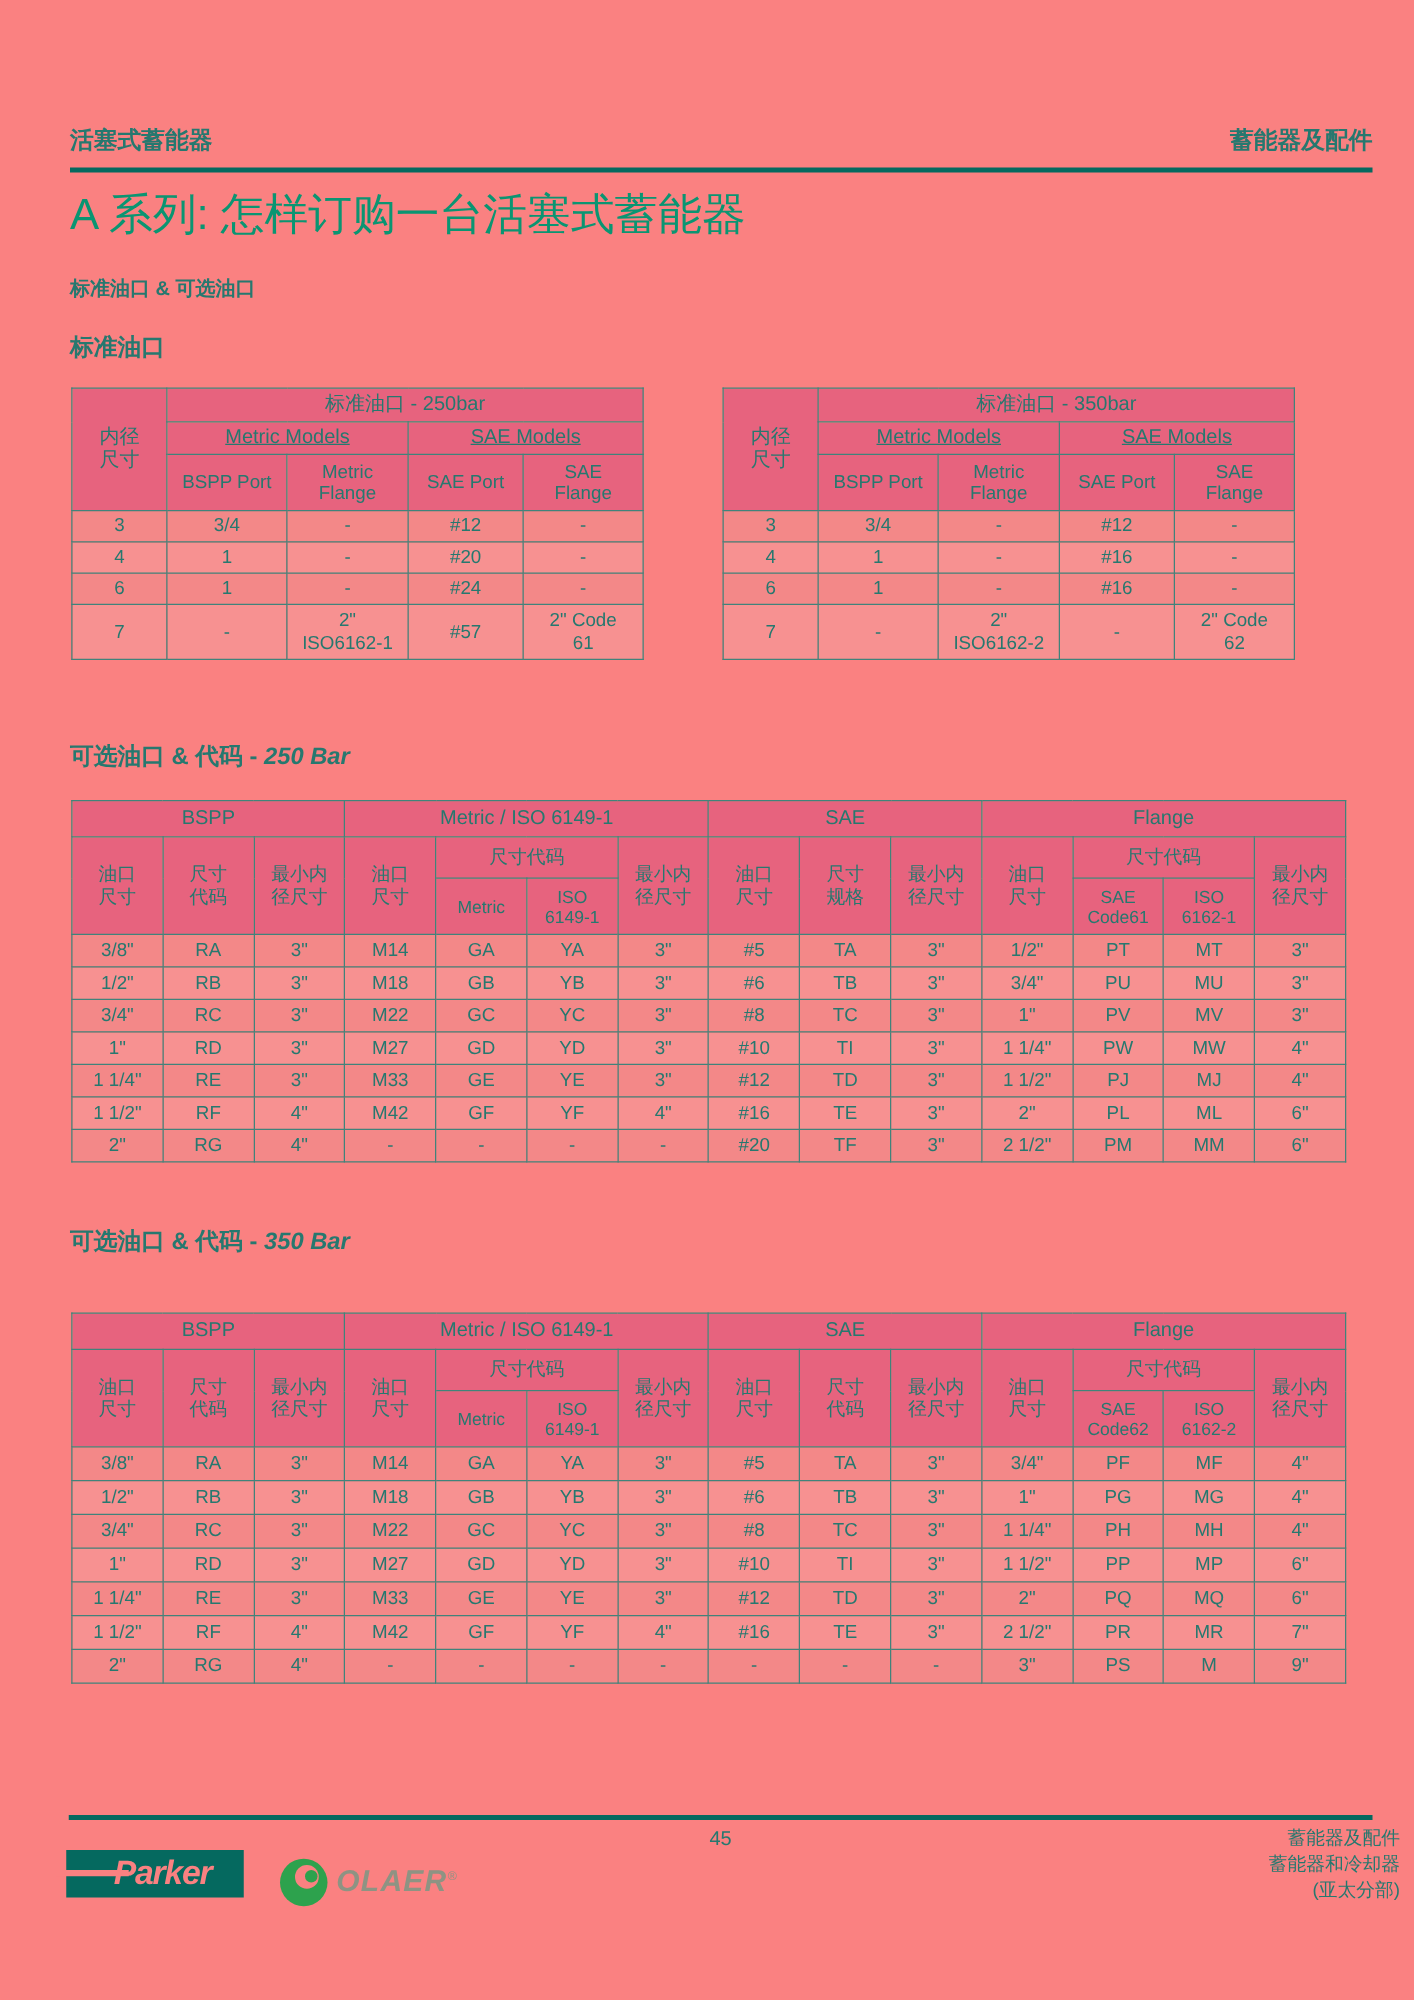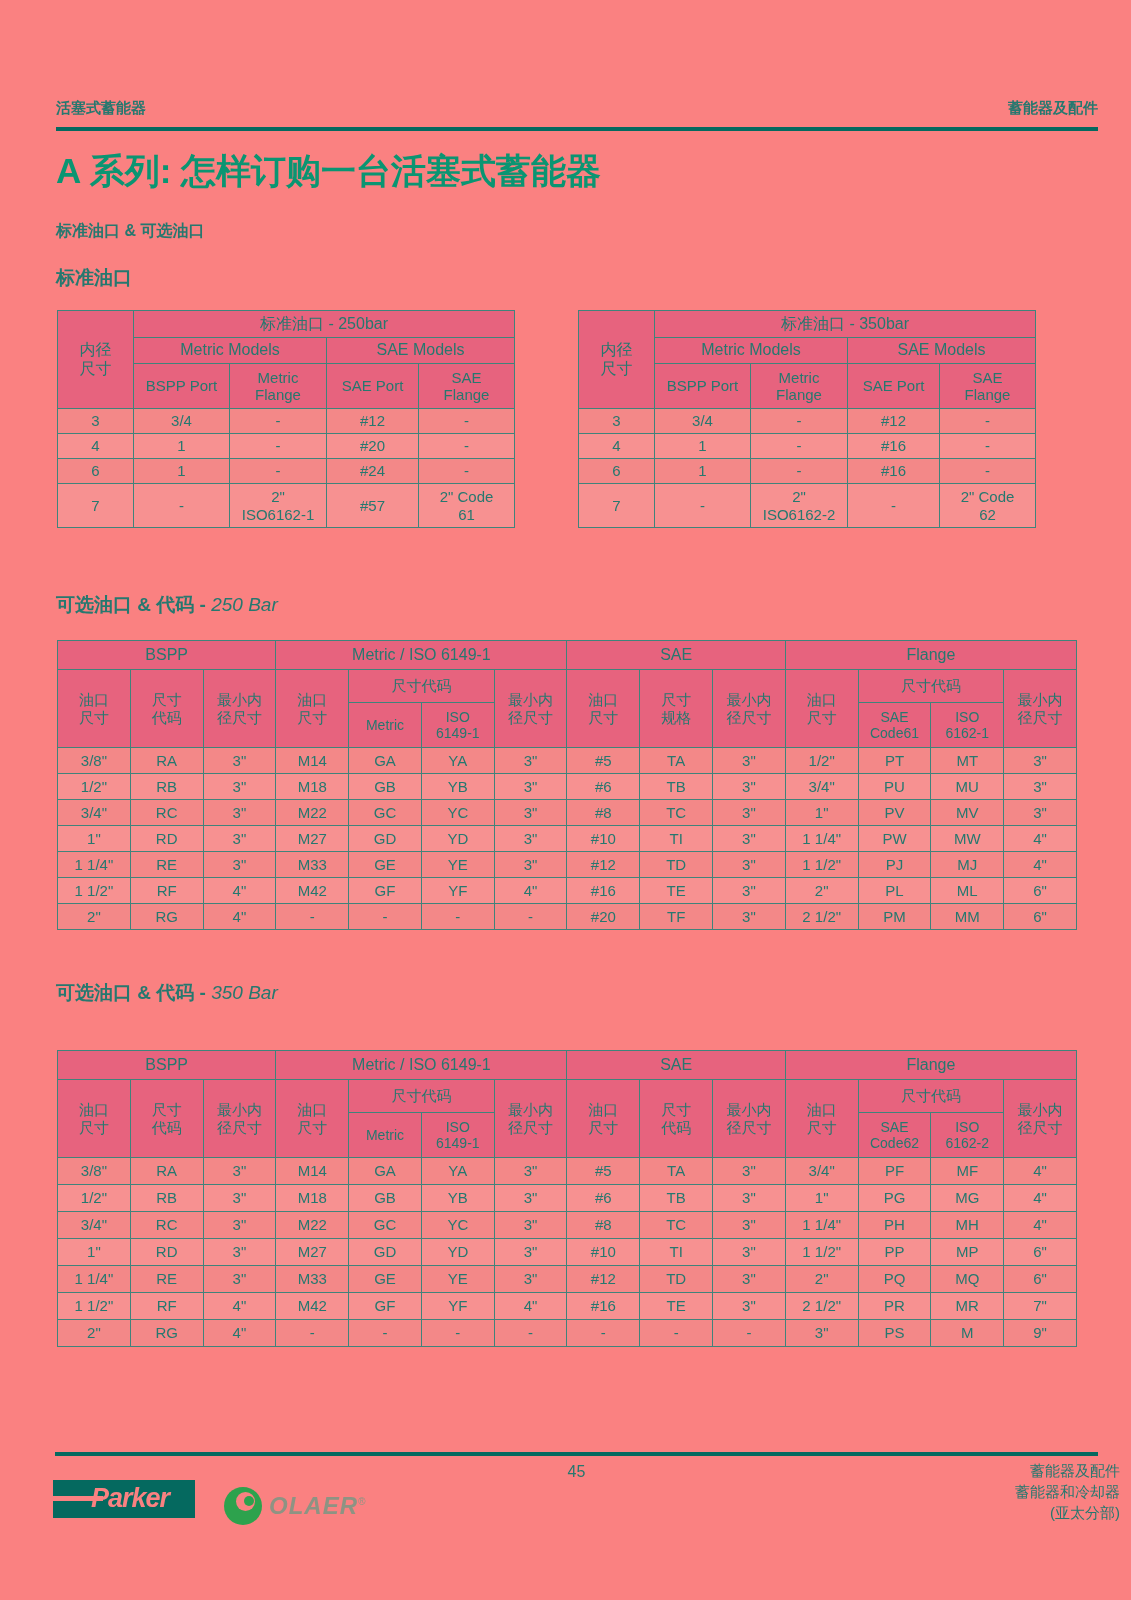--- a/index.html
+++ b/index.html
@@ -10,51 +10,51 @@
   html,body{margin:0;padding:0;}
   body{
     position:relative; width:1131px; height:1600px; overflow:hidden;
     background:var(--bg);
     font-family:"Liberation Sans","DejaVu Sans",sans-serif;
     color:var(--teal);
   }
   .top-header{
     position:absolute; left:56px; top:99px; width:1042px;
     display:flex; justify-content:space-between;
-    font-size:15px; font-weight:700; color:var(--teal);
+    font-size:19px; font-weight:700; color:var(--teal);
     padding-bottom:9px; border-bottom:4px solid var(--line);
   }
   .page-title{
     position:absolute; left:56px; top:148px; margin:0;
-    font-size:35px; font-weight:700; color:var(--green); letter-spacing:0px;
+    font-size:35px; font-weight:400; color:var(--green); letter-spacing:0px;
   }
   .subtitle{position:absolute; left:56px; top:221px; font-size:16px; font-weight:600;}
   .section-label{position:absolute; left:56px; top:265px; font-size:19px; font-weight:600;}
 
   table{border-collapse:collapse; table-layout:fixed; color:var(--teal);}
   th,td{
     border:1px solid var(--border); text-align:center; vertical-align:middle;
     font-weight:400; white-space:pre-line; line-height:1.15; padding:1px 2px;
     overflow:hidden;
   }
   thead th{background:var(--rose);}
   tbody tr:nth-child(odd) td{background:var(--row-a);}
   tbody tr:nth-child(even) td{background:var(--row-b);}
 
   .std{position:absolute; top:310px; width:457px; font-size:15px;}
   .std-250{left:57px;} .std-350{left:578px;}
   .std .r-title th{height:24px; font-size:16px;}
-  .std .r-models th{height:23px; font-size:16px;}
+  .std .r-models th{height:23px; font-size:16px;text-decoration:underline;}
   .std .r-ports th{height:42px; font-size:15px;}
   .std tbody tr{height:25px;}
   .std tbody tr:last-child{height:44px;}
 
   .opt-heading{position:absolute; left:56px; font-size:19px; font-weight:600;}
   .h-250{top:592px;} .h-350{top:980px;}
-  .opt-heading em{font-weight:400;}
+  .opt-heading em{font-weight:700;}
 
   .opt{position:absolute; left:57px; width:1020px; font-size:15px;}
   .opt-250{top:640px;} .opt-350{top:1050px;}
   .opt .r-group th{height:26px; font-size:16px;}
   .opt .r-mid th{height:30px;}
   .opt .r-sub th{height:42px; font-size:14px;}
   .opt-250 tbody tr{height:26px;}
   .opt-350 tbody tr{height:27px;}
 
   .footer-line{position:absolute; left:55px; top:1452px; width:1043px; height:4px; background:var(--line);}

